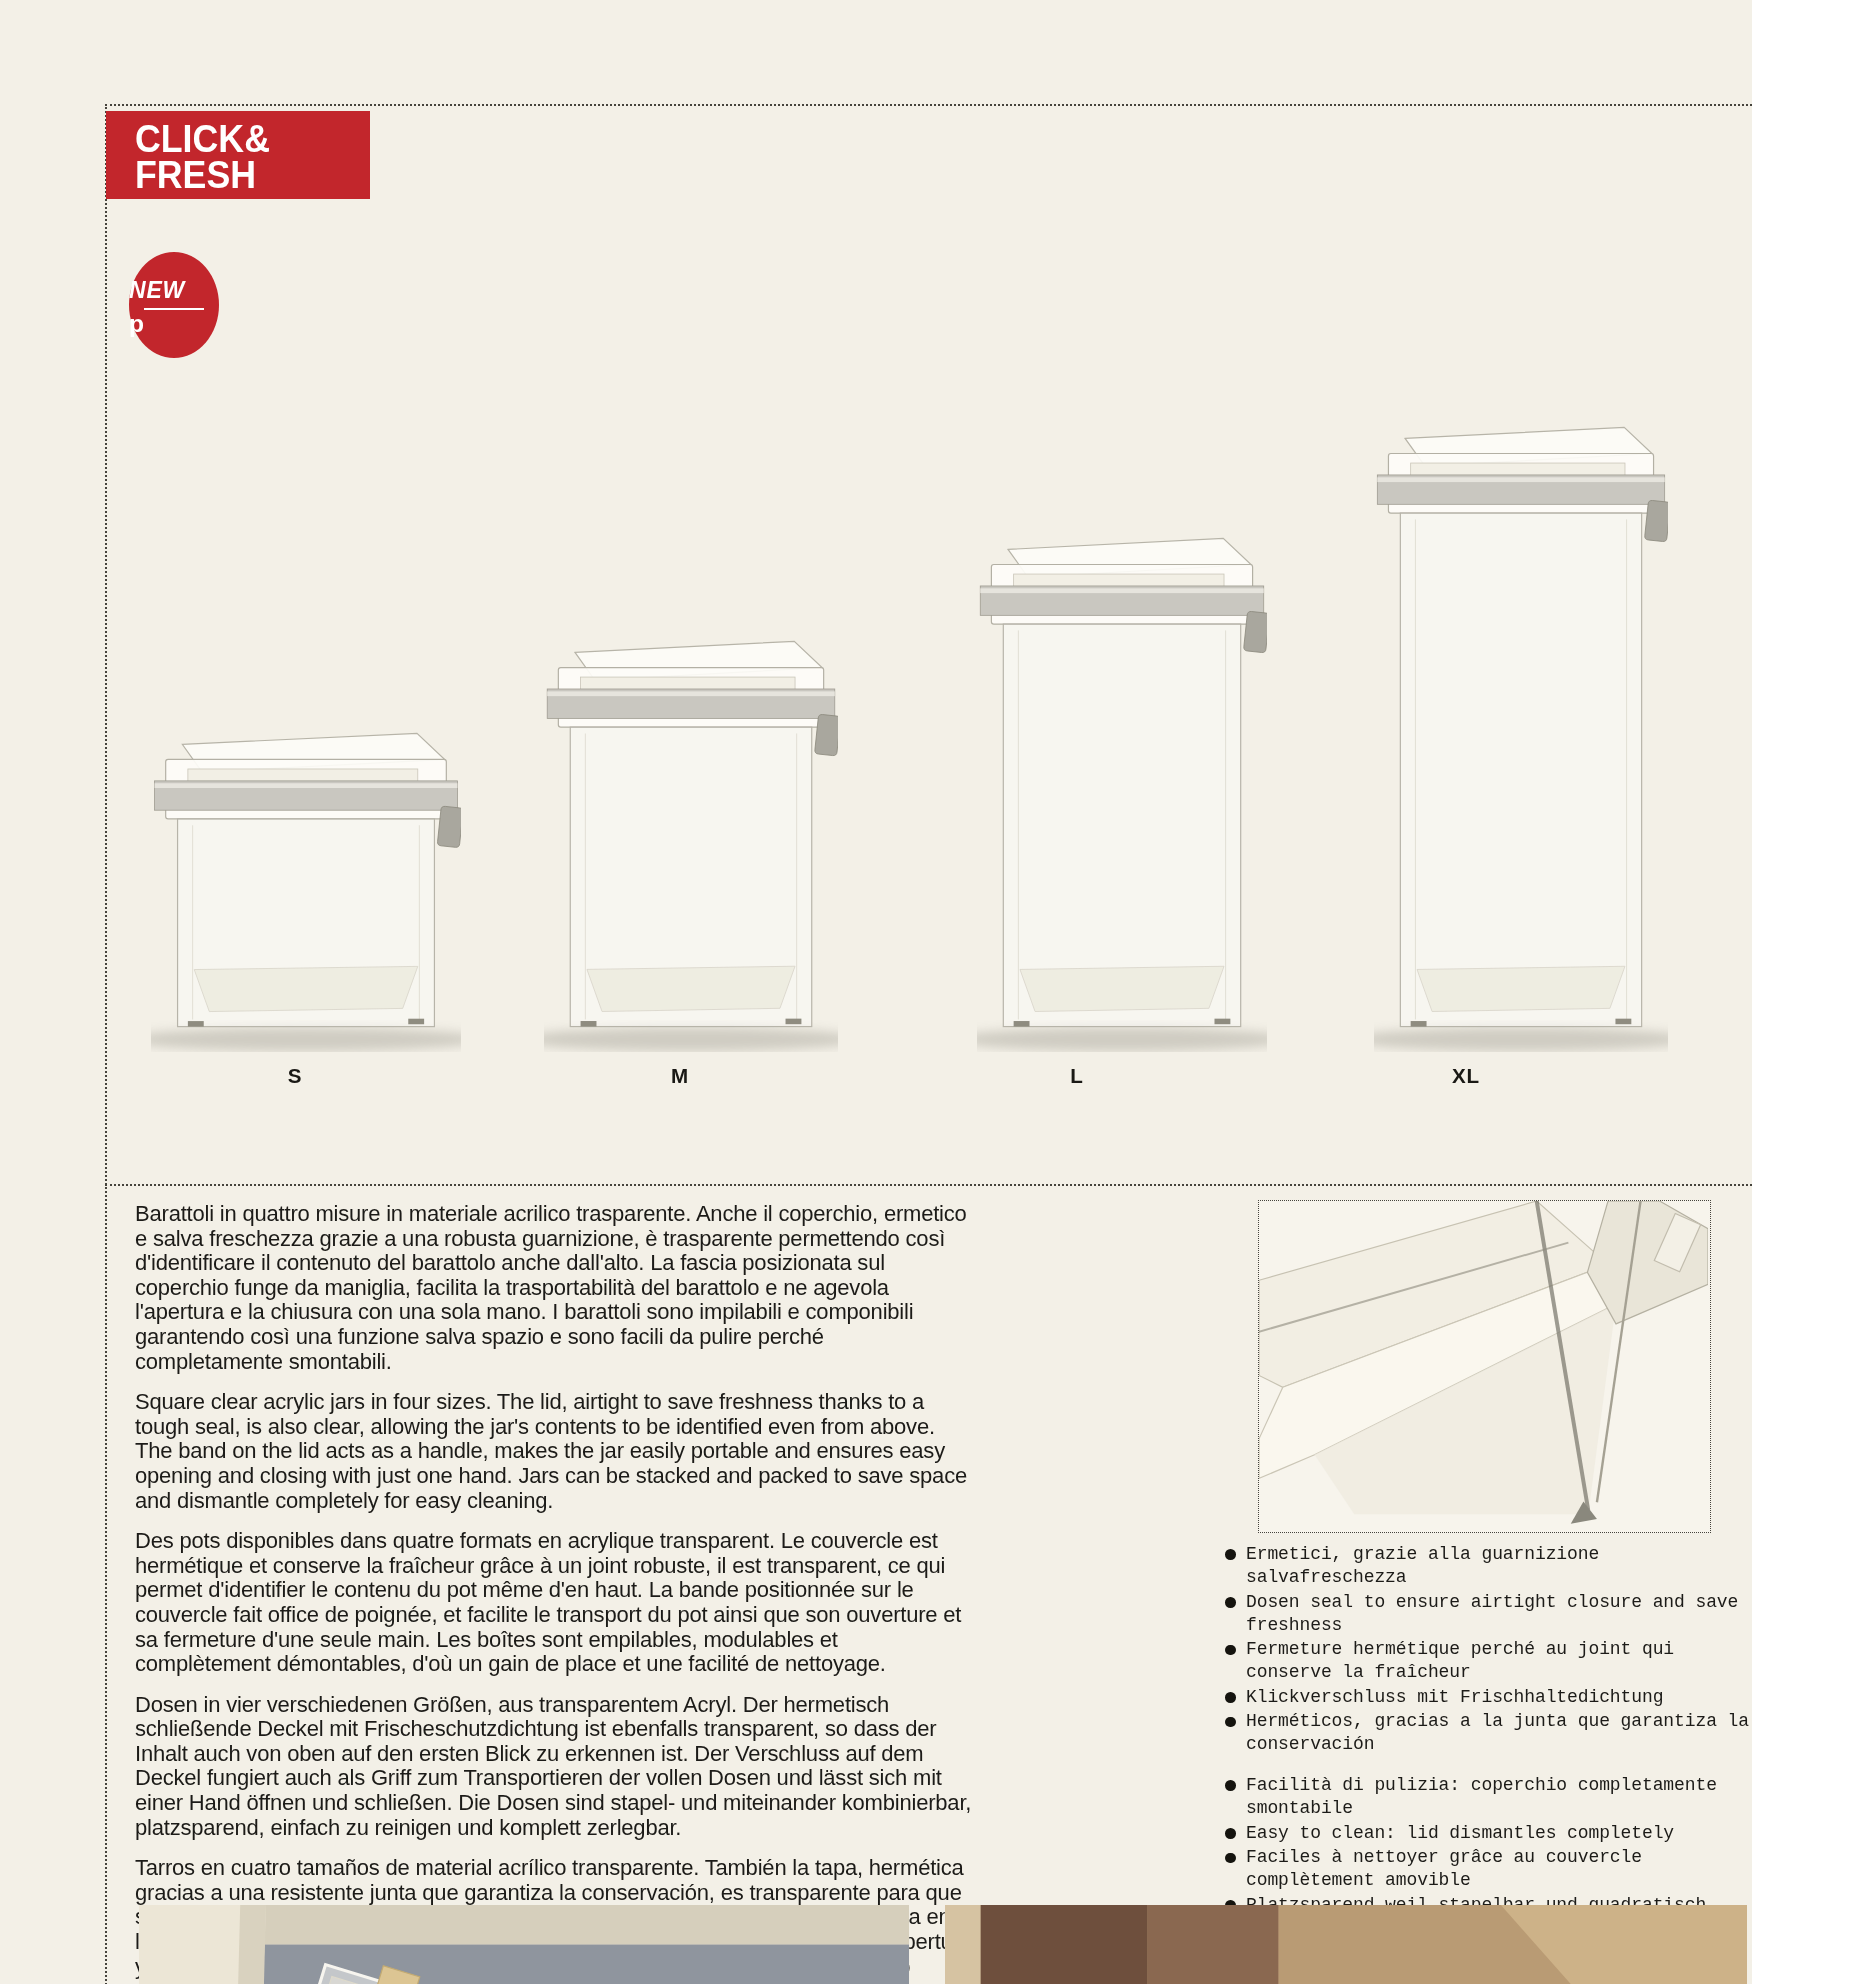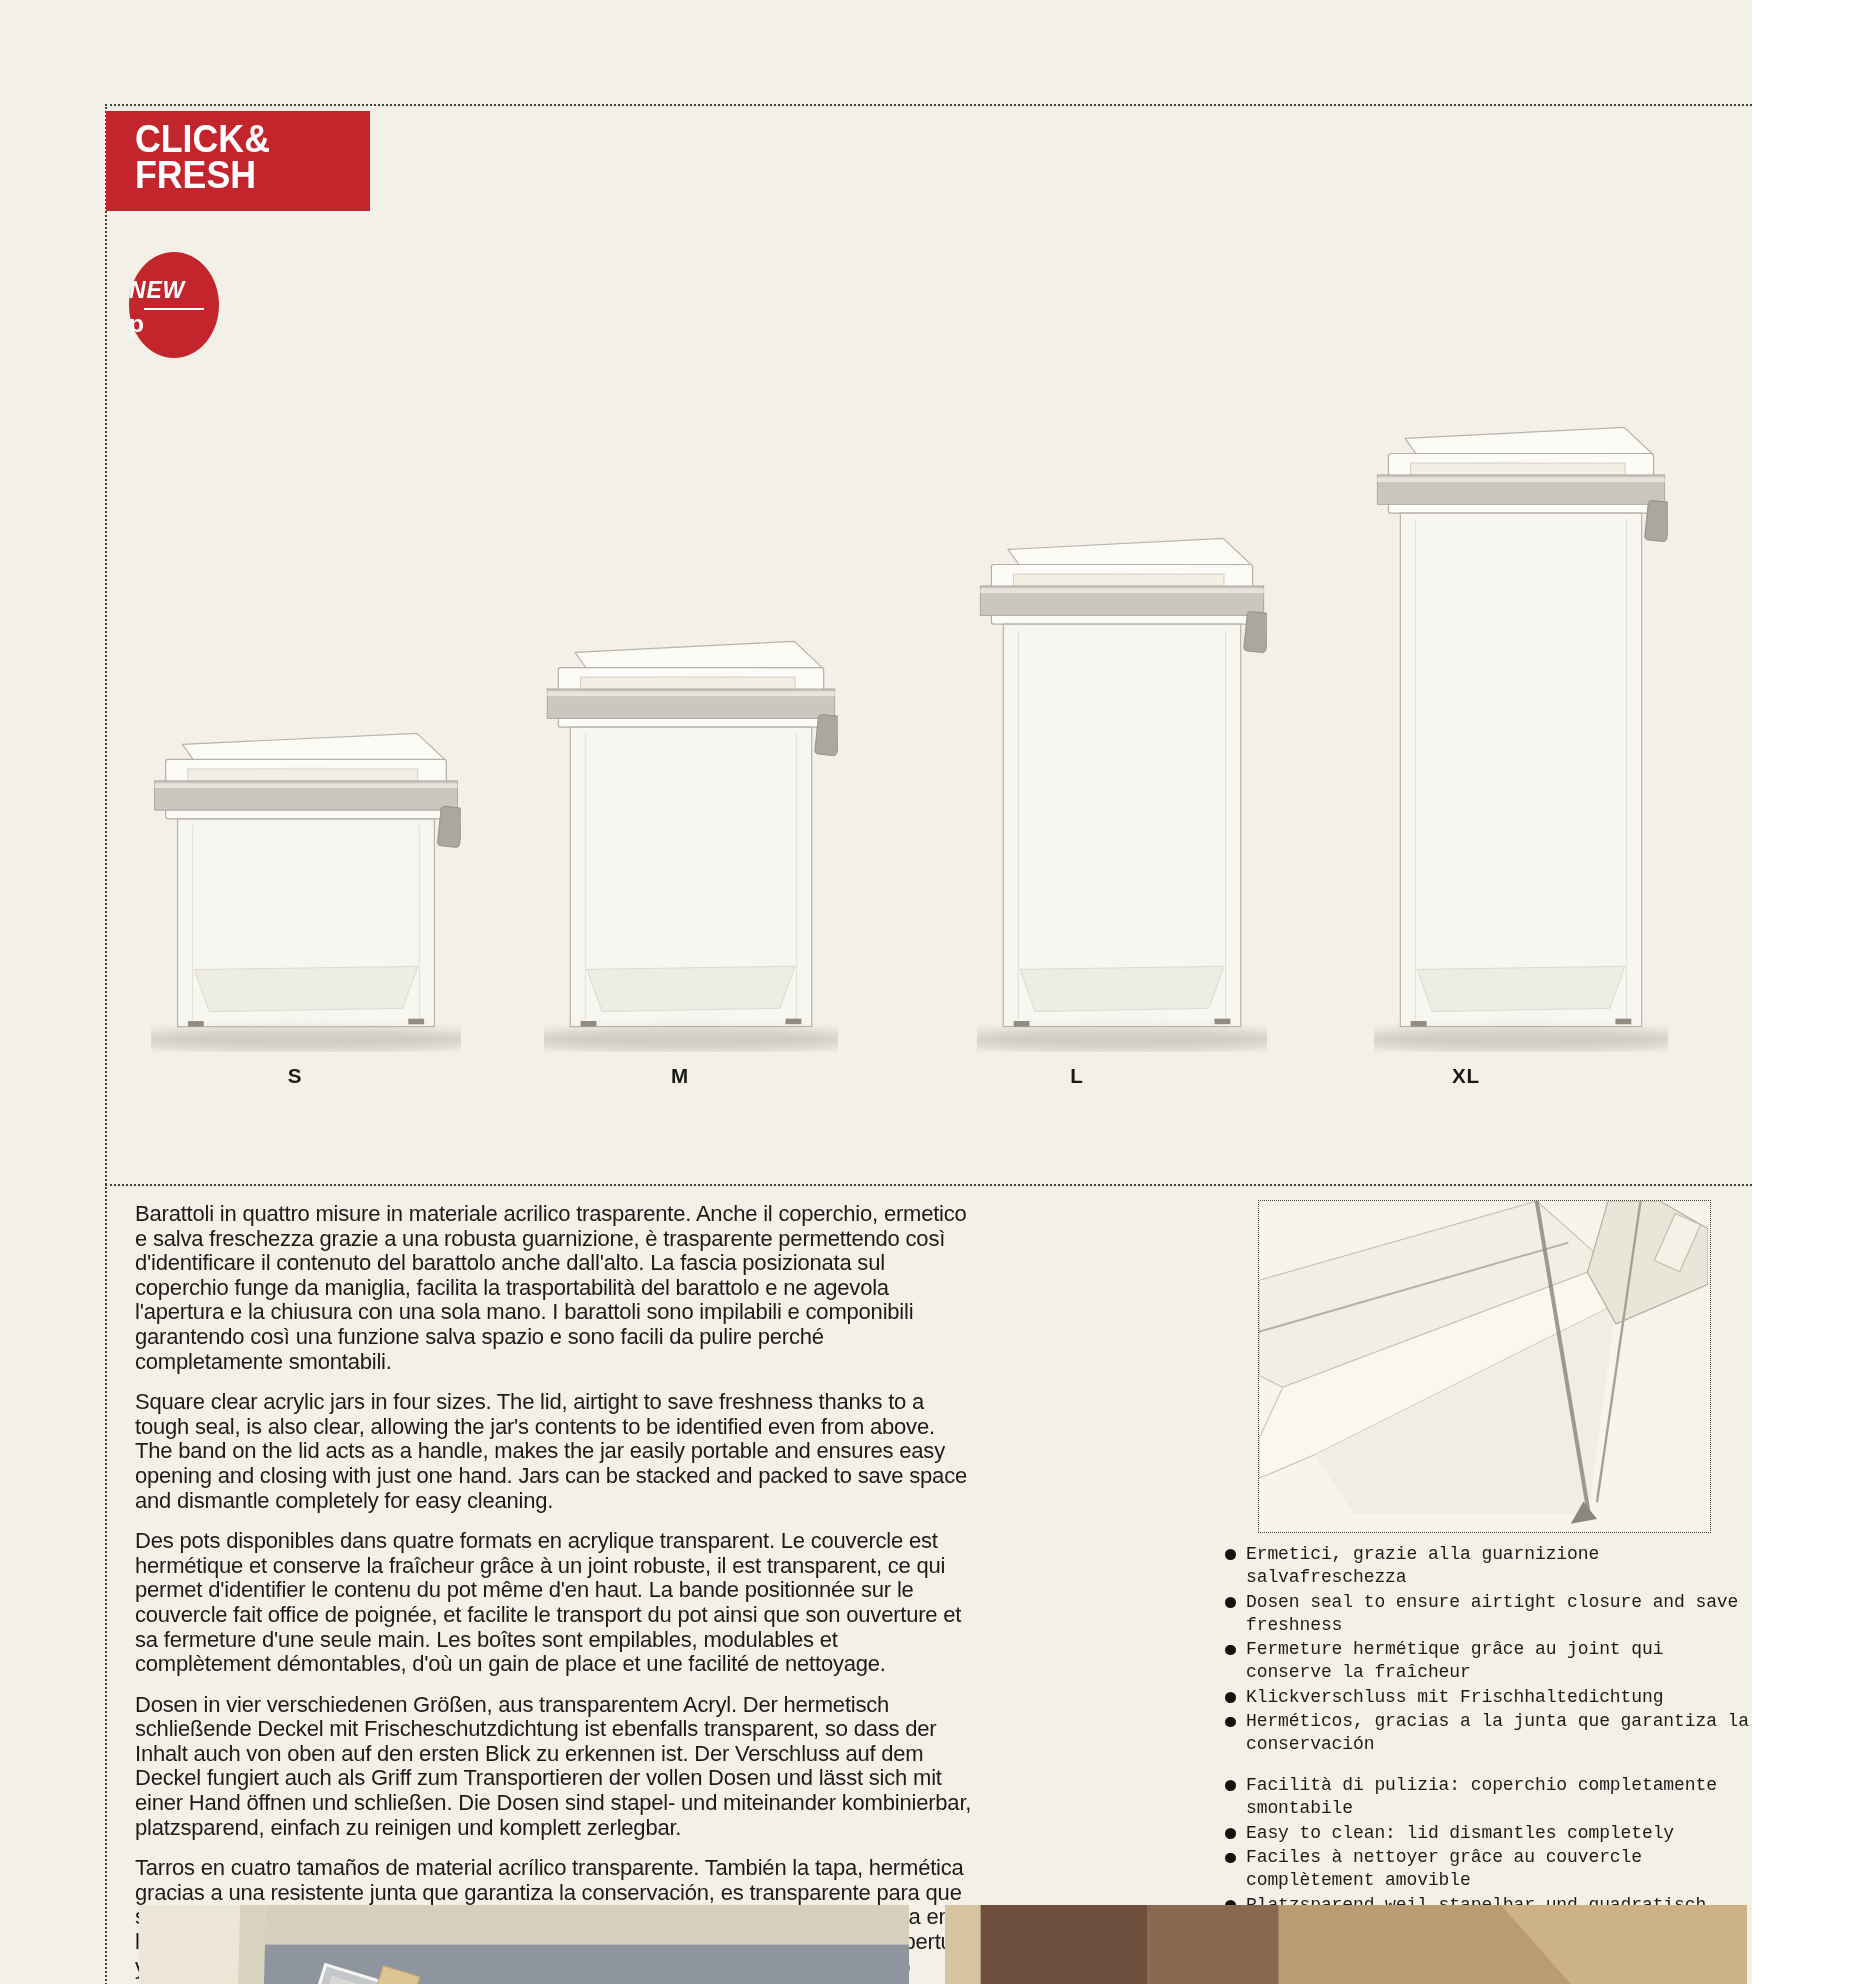--- a/index.html
+++ b/index.html
@@ -3,21 +3,21 @@
 <meta charset="utf-8">
 <style>
   html,body{margin:0;padding:0;background:#ffffff;}
   .page{position:relative;width:1849px;height:2651px;background:#ffffff;font-family:"Liberation Sans",sans-serif;overflow:hidden;}
   .abs{position:absolute;}
   .paper{left:0;top:0;width:1752px;height:2553px;background:#f3f0e7;}
   .scan-right{left:1752px;top:0;width:97px;height:2651px;background:#ffffff;}
   .border-top{left:105px;top:104px;width:1647px;height:0;border-top:2px dotted #45433c;}
   .border-left{left:105px;top:104px;width:0;height:2445px;border-left:2px dotted #45433c;}
   .divider{left:105px;top:1184px;width:1647px;height:0;border-top:2px dotted #45433c;}
-  .logo-box{left:106px;top:111px;width:264px;height:100px;background:#c2262c;color:#ffffff;box-sizing:border-box;padding:9.5px 0 0 29px;}
+  .logo-box{left:106px;top:111px;width:264px;height:88px;background:#c2262c;color:#ffffff;box-sizing:border-box;padding:9.5px 0 0 29px;}
   .logo-line{display:block;font-size:38px;font-weight:bold;line-height:0.97;letter-spacing:0px;transform:scaleX(0.94);transform-origin:left;}
   .new-badge{left:129px;top:252px;width:90px;height:106px;background:#c2262c;border-radius:50%;color:#ffffff;text-align:left;}
   .badge-new{display:block;margin-top:24.6px;font-size:23px;font-weight:bold;font-style:italic;letter-spacing:0.8px;}
   .badge-rule{width:60px;height:2.4px;background:#ffffff;margin:4px auto 1.6px auto;}
   .badge-p{display:block;font-size:24.6px;font-weight:bold;line-height:1;}
   .jar{position:absolute;}
   .jar-label{position:absolute;top:1064px;transform:translateX(-50%);font-size:20.6px;font-weight:bold;color:#1a1915;letter-spacing:0.8px;}
   .descriptions{left:135px;top:1202px;width:838px;color:#1c1b18;}
   .descriptions p{margin:0 0 16px 0;font-size:22px;line-height:24.6px;letter-spacing:-0.2px;}
   .detail-photo{left:1258px;top:1200px;width:453px;height:333px;border:1.6px dotted #45433c;box-sizing:border-box;background:#f7f4ec;}
@@ -179,21 +179,21 @@
       <div class="feature">
           <span class="dot"></span>
           <span class="txt">Ermetici, grazie alla guarnizione salvafreschezza</span>
         </div>
       <div class="feature">
           <span class="dot"></span>
           <span class="txt">Dosen seal to ensure airtight closure and save freshness</span>
         </div>
       <div class="feature">
           <span class="dot"></span>
-          <span class="txt">Fermeture hermétique grâce au joint qui conserve la fraîcheur</span>
+          <span class="txt">Fermeture hermétique perché au joint qui conserve la fraîcheur</span>
         </div>
       <div class="feature">
           <span class="dot"></span>
           <span class="txt">Klickverschluss mit Frischhaltedichtung</span>
         </div>
       <div class="feature">
           <span class="dot"></span>
           <span class="txt">Herméticos, gracias a la junta que garantiza la conservación</span>
         </div>
     </div>

